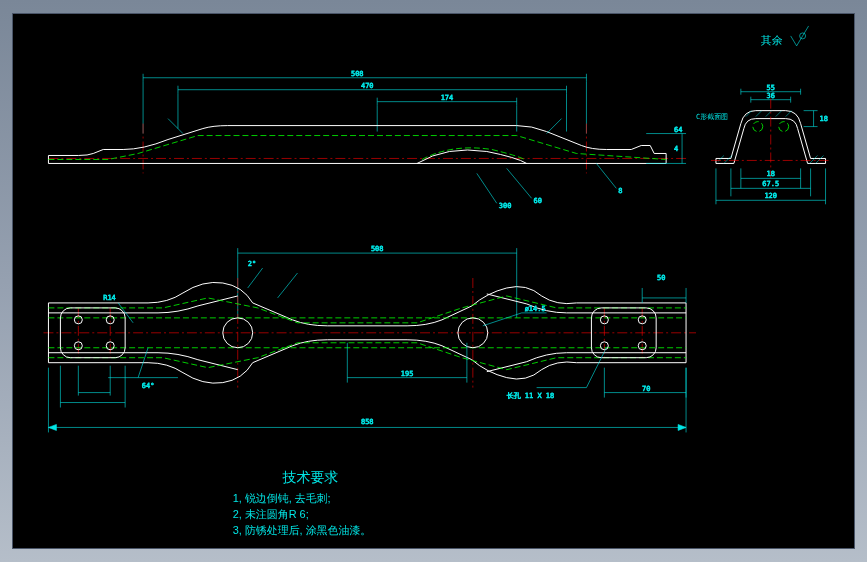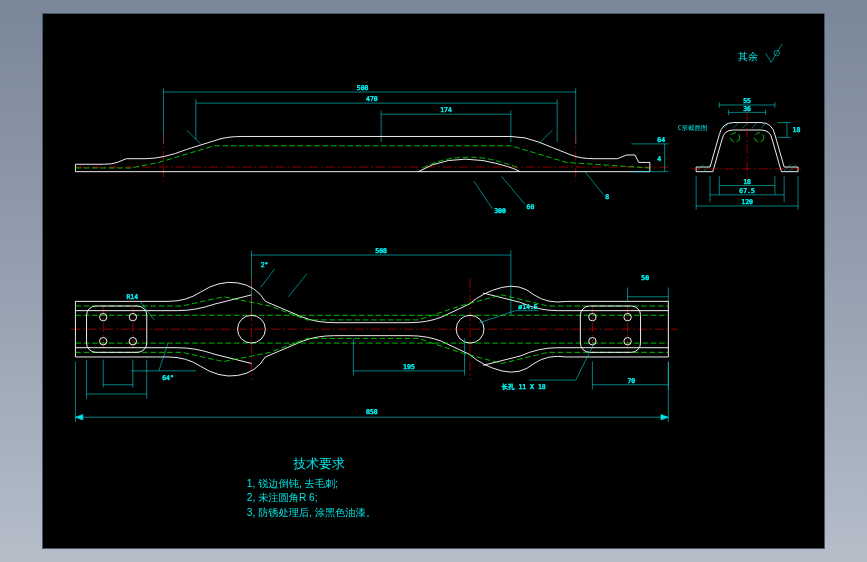--- a/index.html
+++ b/index.html
@@ -1,18 +1,18 @@
 <!DOCTYPE html>
 <html><head>
 <meta charset="utf-8">
 <style>
   * { margin: 0; padding: 0; box-sizing: border-box; }
   html, body { width: 867px; height: 562px; overflow: hidden; font-family: "Microsoft YaHei", "SimSun", sans-serif; }
   body { background: linear-gradient(to bottom, #7a8798 0%, #95a0b0 50%, #b5bec9 100%); display: flex; align-items: center; justify-content: center; }
-  .cad-viewport { position: relative; width: 783px; height: 536px; background: #000; border: 1px solid #4a5568; }
+  .cad-viewport { position: relative; width: 843px; height: 536px; background: #000; border: 1px solid #4a5568; }
   .cad-svg { width: 100%; height: 100%; display: block; }
   .outline { stroke: #fff; stroke-width: 1; fill: none; }
   .hidden-line { stroke: #00ff00; stroke-width: 0.8; fill: none; stroke-dasharray: 6 3; }
   .center-line { stroke: #ff0000; stroke-width: 0.6; fill: none; stroke-dasharray: 10 3 2 3; }
   .dim-line { stroke: #00e5e5; stroke-width: 0.6; fill: none; }
   .dim-text { fill: #00e5e5; font-size: 7px; font-family: monospace; }
   .note-text { fill: #00e5e5; font-size: 11px; }
   .title-text { fill: #00e5e5; font-size: 14px; }
   .marker { fill: #00e5e5; }
   .hatch { stroke: #00e5e5; stroke-width: 0.5; fill: none; }

